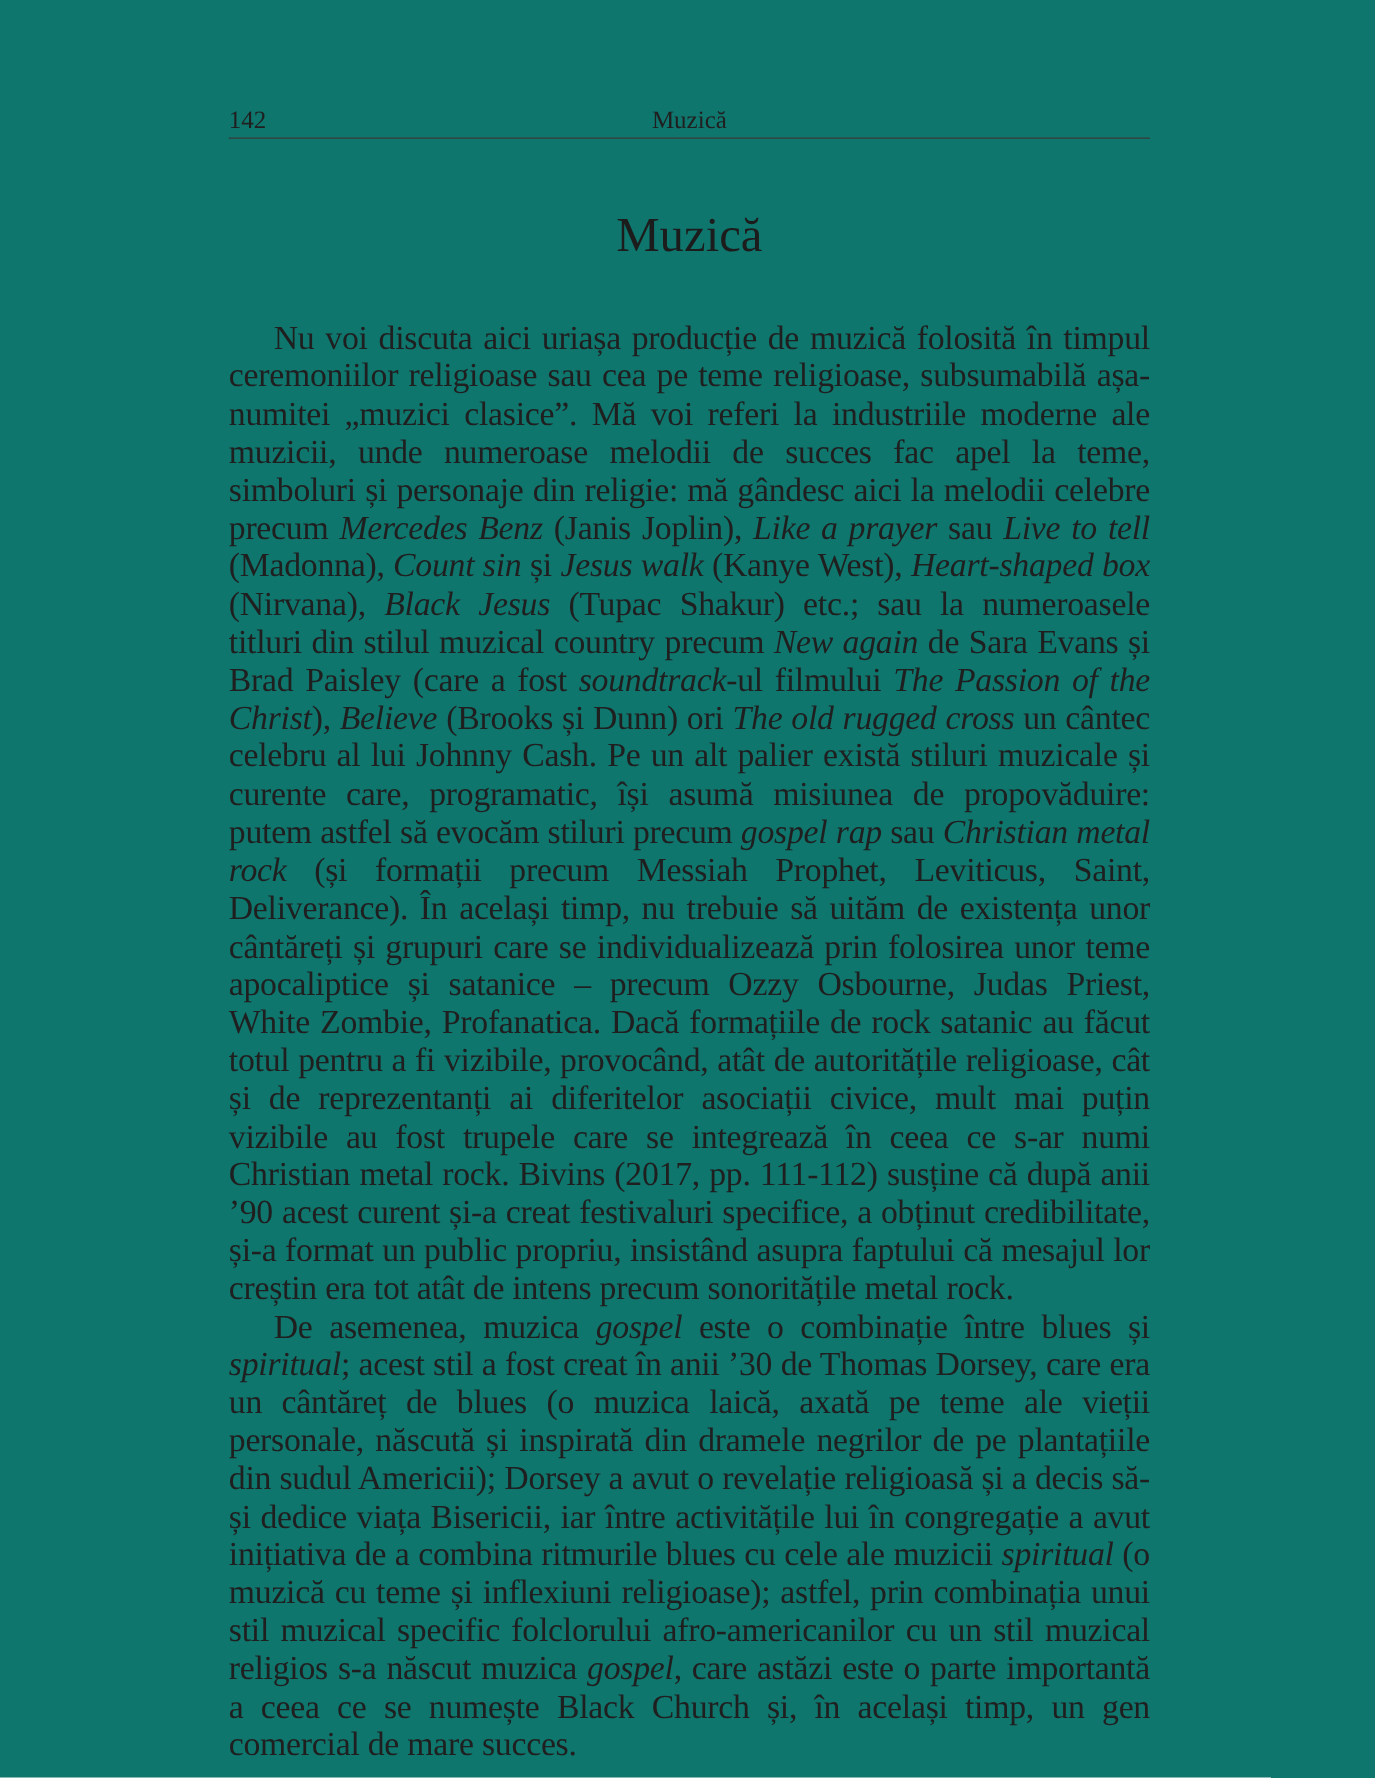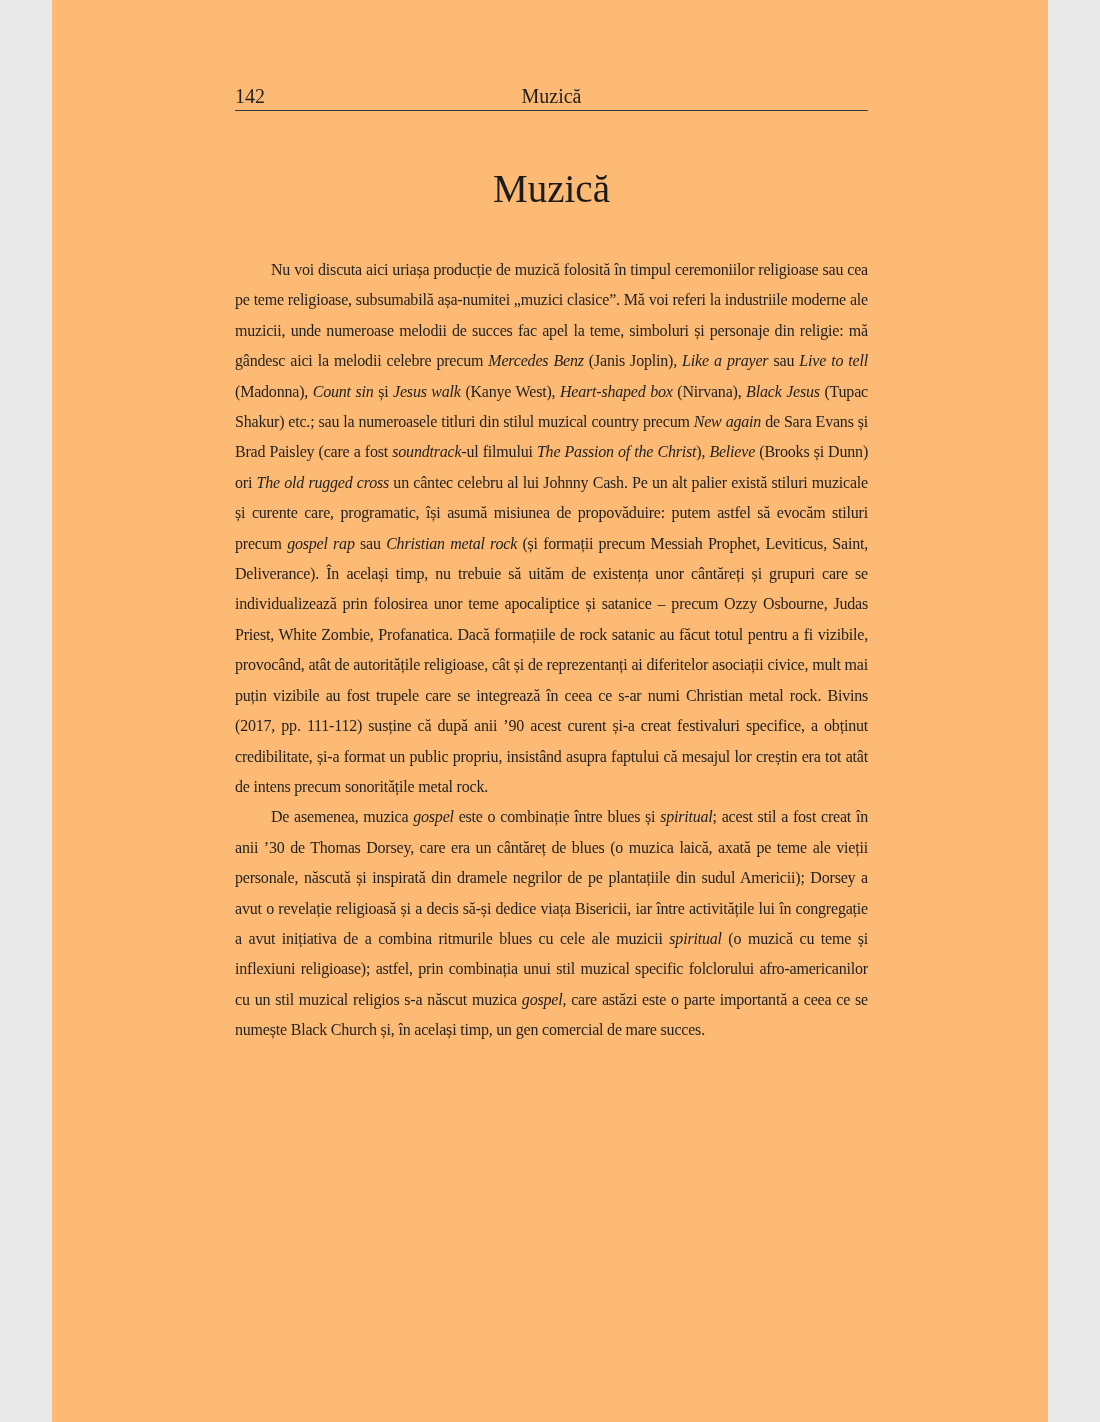--- a/index.html
+++ b/index.html
@@ -2,24 +2,24 @@
 <html lang="ro"><head>
 <meta charset="utf-8">
 <style>
   html, body {
     margin: 0;
     padding: 0;
     background: #e9e9e9;
   }
   .page {
     position: relative;
-    width: 996px;
+    width: 1100px;
     height: 1422px;
     margin: 0 auto;
-    background: #fdba74;
+    background: #0f766e;
     box-sizing: border-box;
     padding: 84px 180px 0 183px;
     color: #1f1f1f;
     font-family: "Liberation Serif", "DejaVu Serif", serif;
   }
   .header-row {
     position: relative;
     height: 26px;
     font-size: 20px;
     line-height: 24px;
@@ -47,21 +47,21 @@
     line-height: 44px;
     font-weight: normal;
     text-align: center;
     color: #1c1c1c;
   }
   .body-text {
     margin-top: 44px;
   }
   .body-text p.para {
     margin: 0;
-    font-size: 16px;
+    font-size: 27px;
     line-height: 30.4px;
     letter-spacing: -0.2px;
     text-align: justify;
     text-indent: 36px;
     color: #1f1f1f;
   }
   .body-text p.para em {
     font-style: italic;
   }
 </style>

